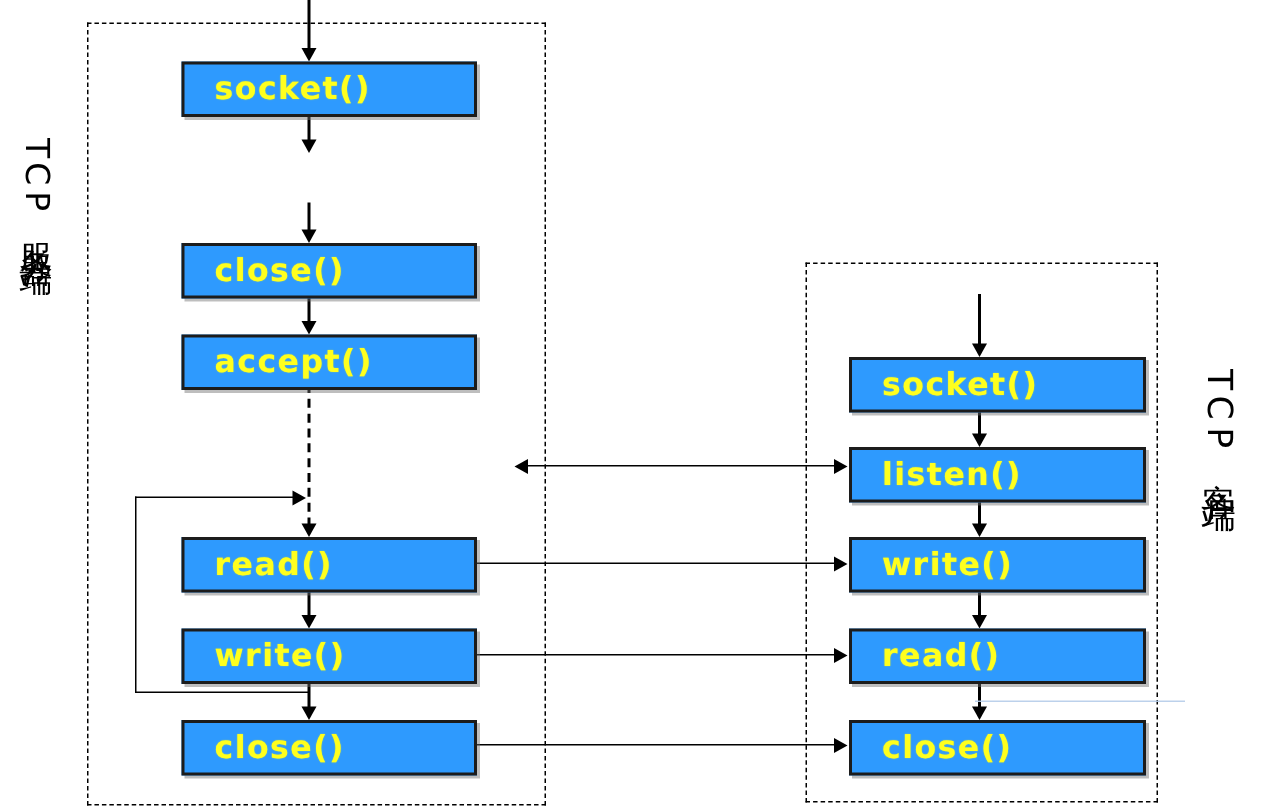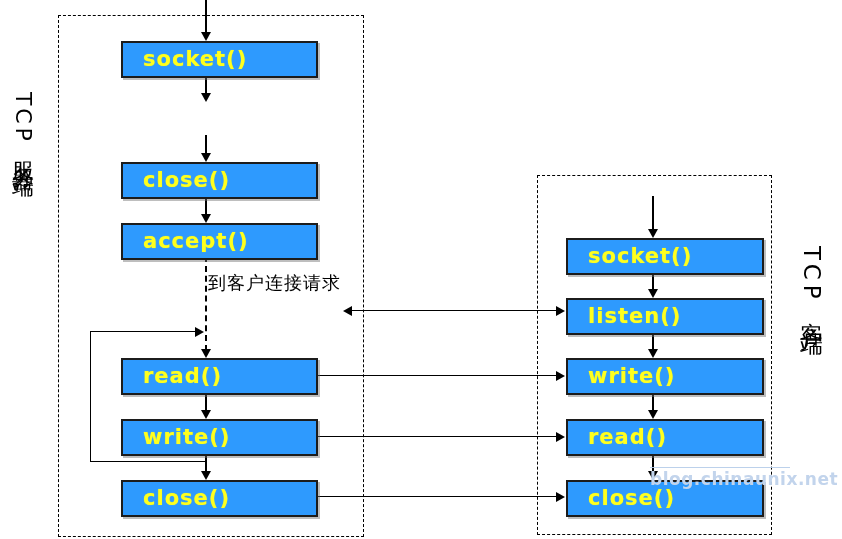--- a/index.html
+++ b/index.html
@@ -191,21 +191,19 @@
 
   <div class="hline" style="left:310px;top:436px;width:247px"></div>
   <div class="tri tri-left" style="left:302px;top:432px"></div>
   <div class="tri tri-right" style="left:556px;top:432px"></div>
 
   <div class="hline" style="left:310px;top:496px;width:247px"></div>
   <div class="tri tri-left" style="left:302px;top:492px"></div>
   <div class="tri tri-right" style="left:556px;top:492px"></div>
 
   <div class="annotation">
-    <div>到客户连接请求</div>
   </div>
 
   <div class="watermark">
     <div class="wm-rule"></div>
-    <div class="wm-url">blog.chinaunix.net</div>
   </div>
 
 </div>
 
 </body></html>

